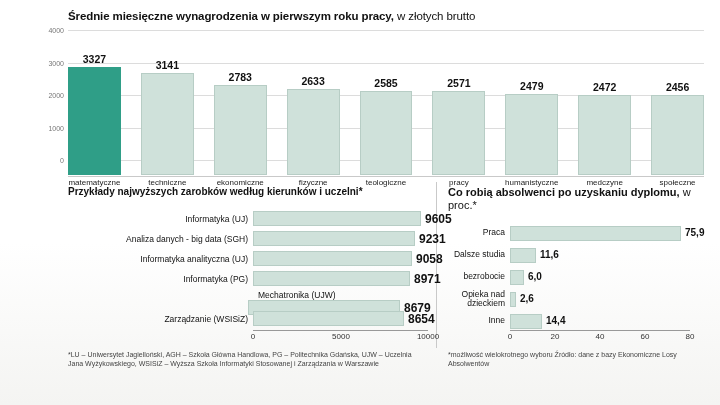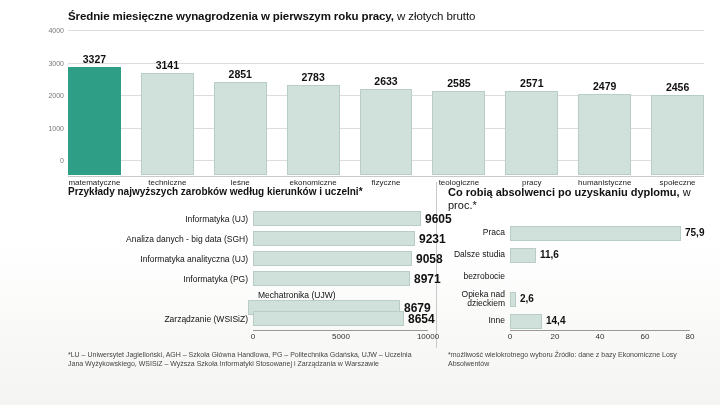--- a/index.html
+++ b/index.html
@@ -147,25 +147,20 @@
         <div class="bar-val">3327</div>
         <div class="bar hl" style="height: 108px;"></div>
         <div class="bar-cat">matematyczne</div>
       </div>
       <div class="bar-col">
         <div class="bar-val">3141</div>
         <div class="bar" style="height: 102px;"></div>
         <div class="bar-cat">techniczne</div>
       </div>
       <div class="bar-col">
-        <div class="bar-val">2851</div>
-        <div class="bar" style="height: 93px;"></div>
-        <div class="bar-cat">leśne</div>
-      </div>
-      <div class="bar-col">
         <div class="bar-val">2783</div>
         <div class="bar" style="height: 90px;"></div>
         <div class="bar-cat">ekonomiczne</div>
       </div>
       <div class="bar-col">
         <div class="bar-val">2633</div>
         <div class="bar" style="height: 86px;"></div>
         <div class="bar-cat">fizyczne</div>
       </div>
       <div class="bar-col">
@@ -175,20 +170,25 @@
       </div>
       <div class="bar-col">
         <div class="bar-val">2571</div>
         <div class="bar" style="height: 84px;"></div>
         <div class="bar-cat">pracy</div>
       </div>
       <div class="bar-col">
         <div class="bar-val">2479</div>
         <div class="bar" style="height: 81px;"></div>
         <div class="bar-cat">humanistyczne</div>
+      </div>
+      <div class="bar-col">
+        <div class="bar-val">2472</div>
+        <div class="bar" style="height: 80px;"></div>
+        <div class="bar-cat">medczyne</div>
       </div>
       <div class="bar-col">
         <div class="bar-val">2456</div>
         <div class="bar" style="height: 80px;"></div>
         <div class="bar-cat">społeczne</div>
       </div>
     </div>
 
   <div class="divider"></div>
   <div class="divider2"></div>
@@ -259,20 +259,24 @@
       </div>
       <div class="rrow" style="top: 22px;">
         <div class="rlabel">Dalsze studia</div>
         <div class="rbarwrap">
           <div class="rbar" style="width: 26px;"></div>
           <div class="rval" style="left: 30px;">11,6</div>
         </div>
       </div>
       <div class="rrow" style="top: 44px;">
         <div class="rlabel">bezrobocie</div>
+        <div class="rbarwrap">
+          <div class="rbar" style="width: 14px;"></div>
+          <div class="rval" style="left: 18px;">6,0</div>
+        </div>
       </div>
       <div class="rrow" style="top: 66px;">
         <div class="rlabel">Opieka nad dzieckiem</div>
         <div class="rbarwrap">
           <div class="rbar" style="width: 6px;"></div>
           <div class="rval" style="left: 10px;">2,6</div>
         </div>
       </div>
       <div class="rrow" style="top: 88px;">
         <div class="rlabel">Inne</div>

